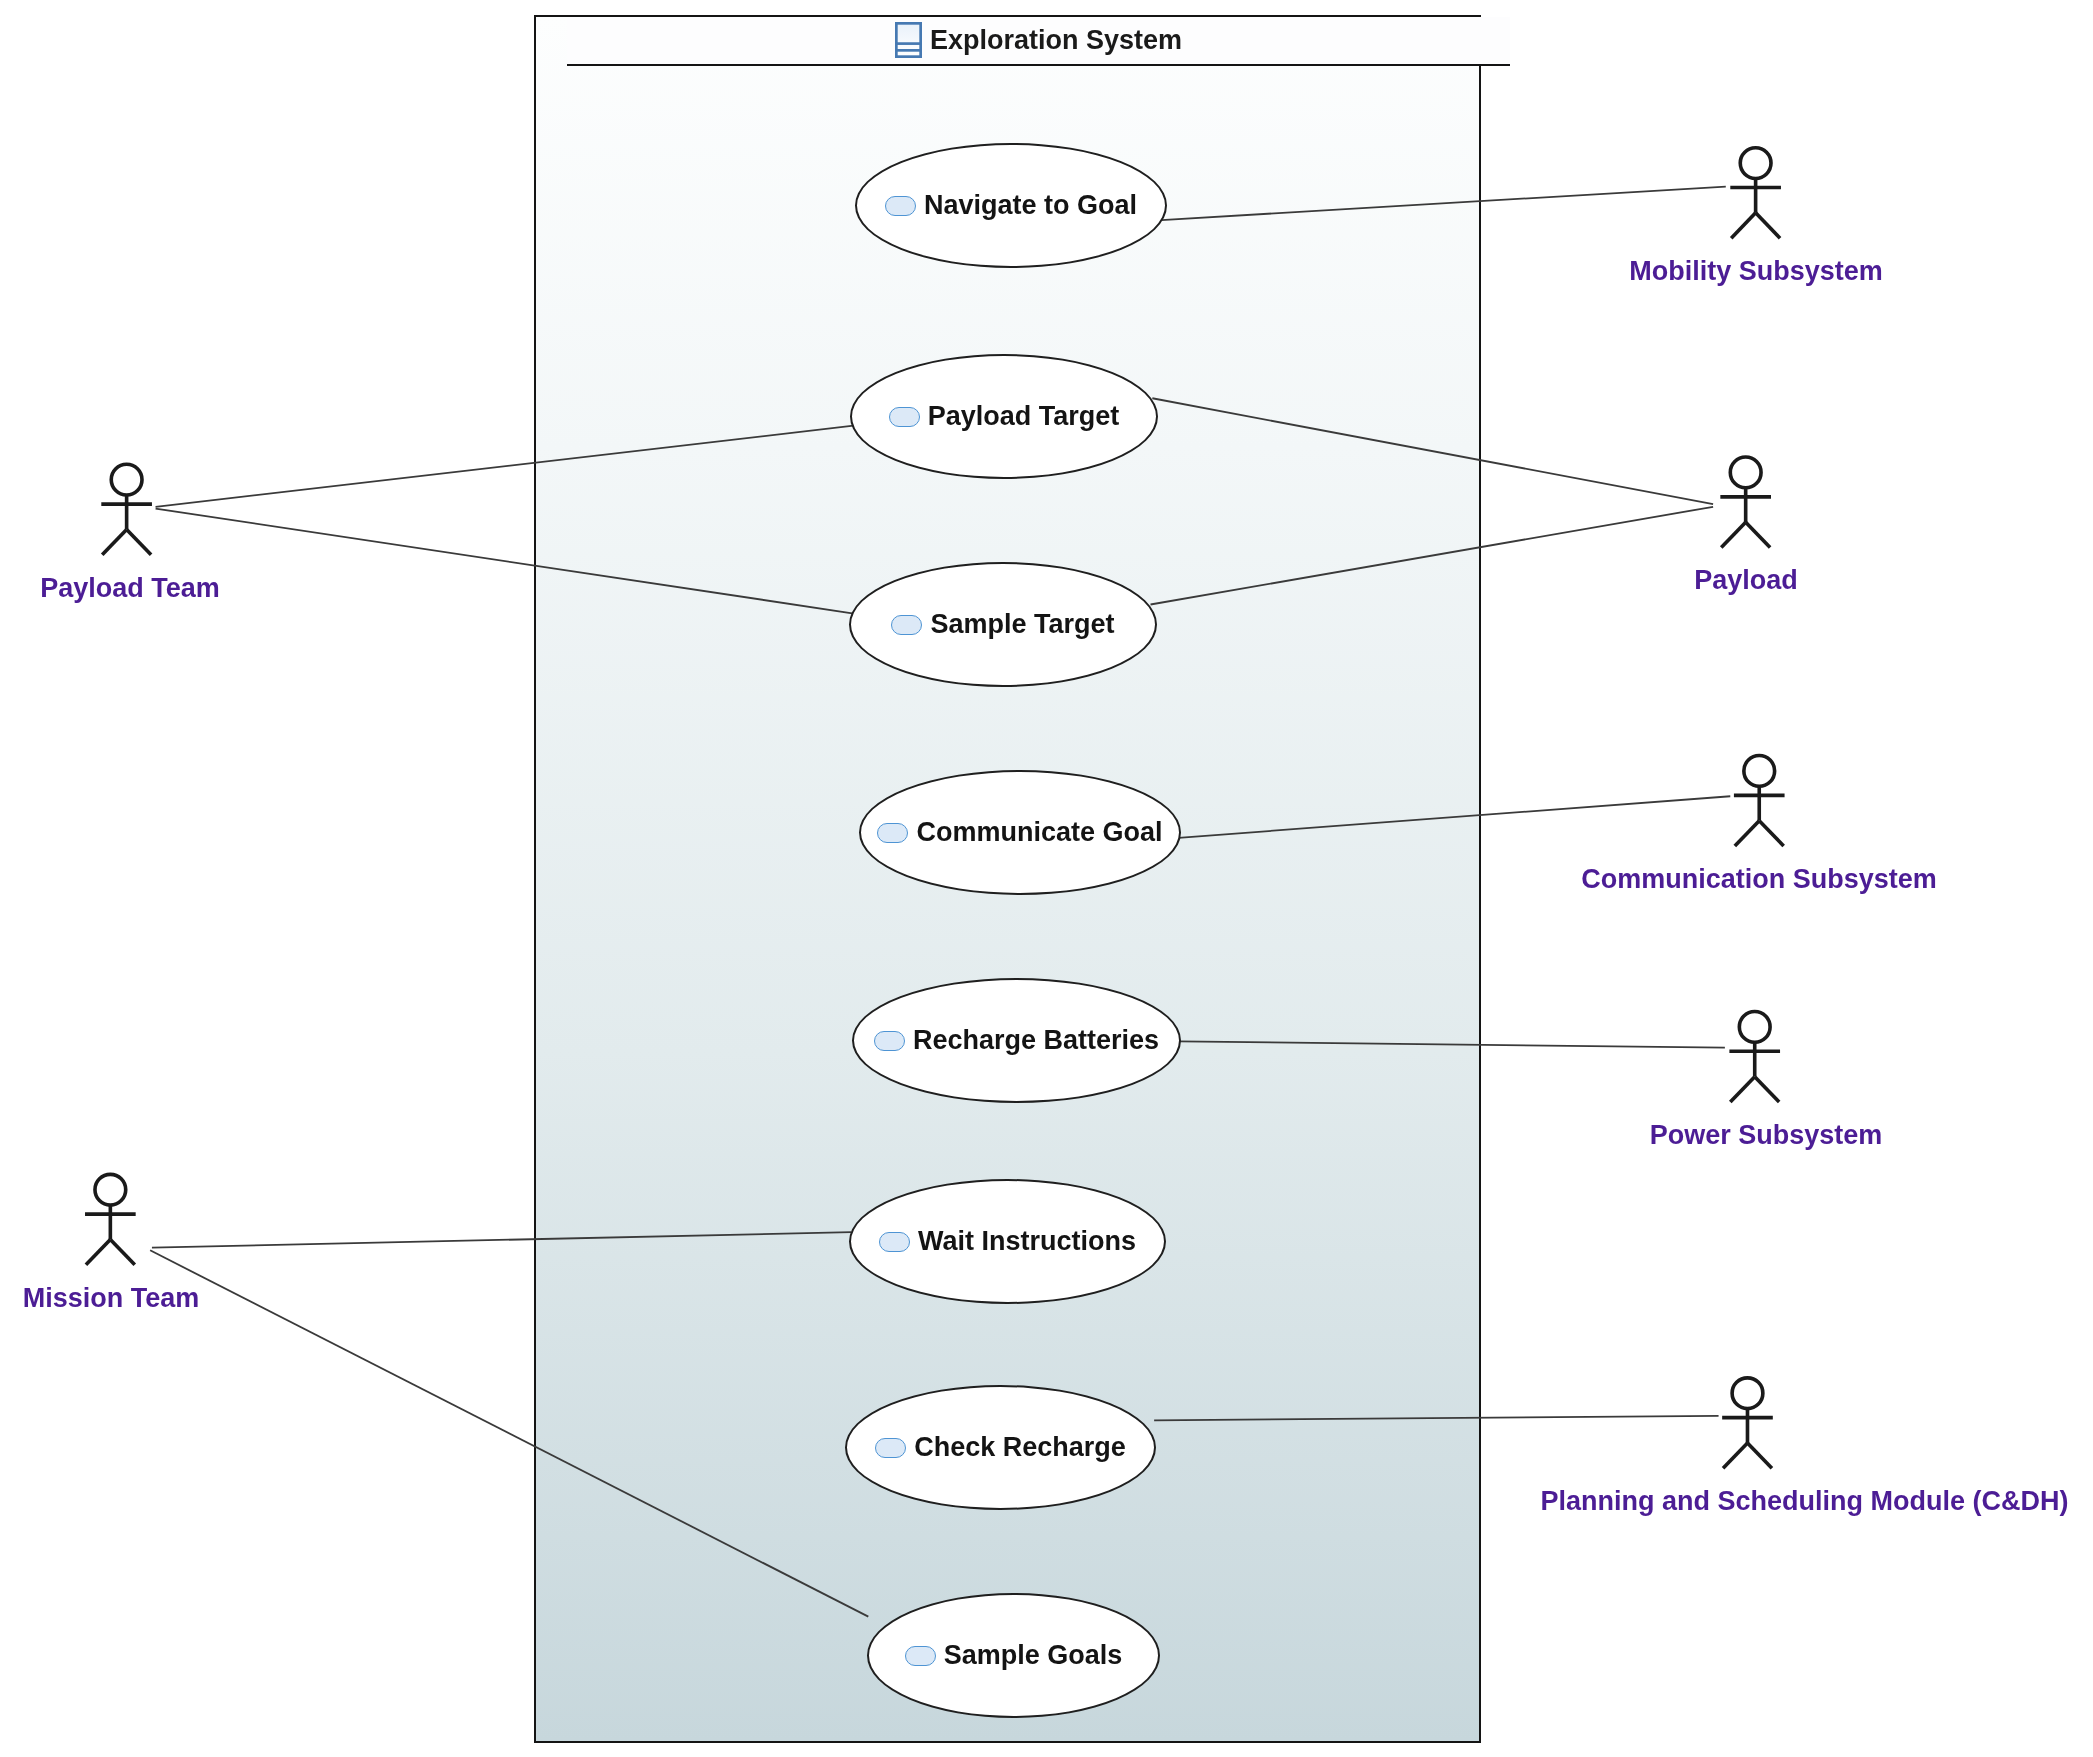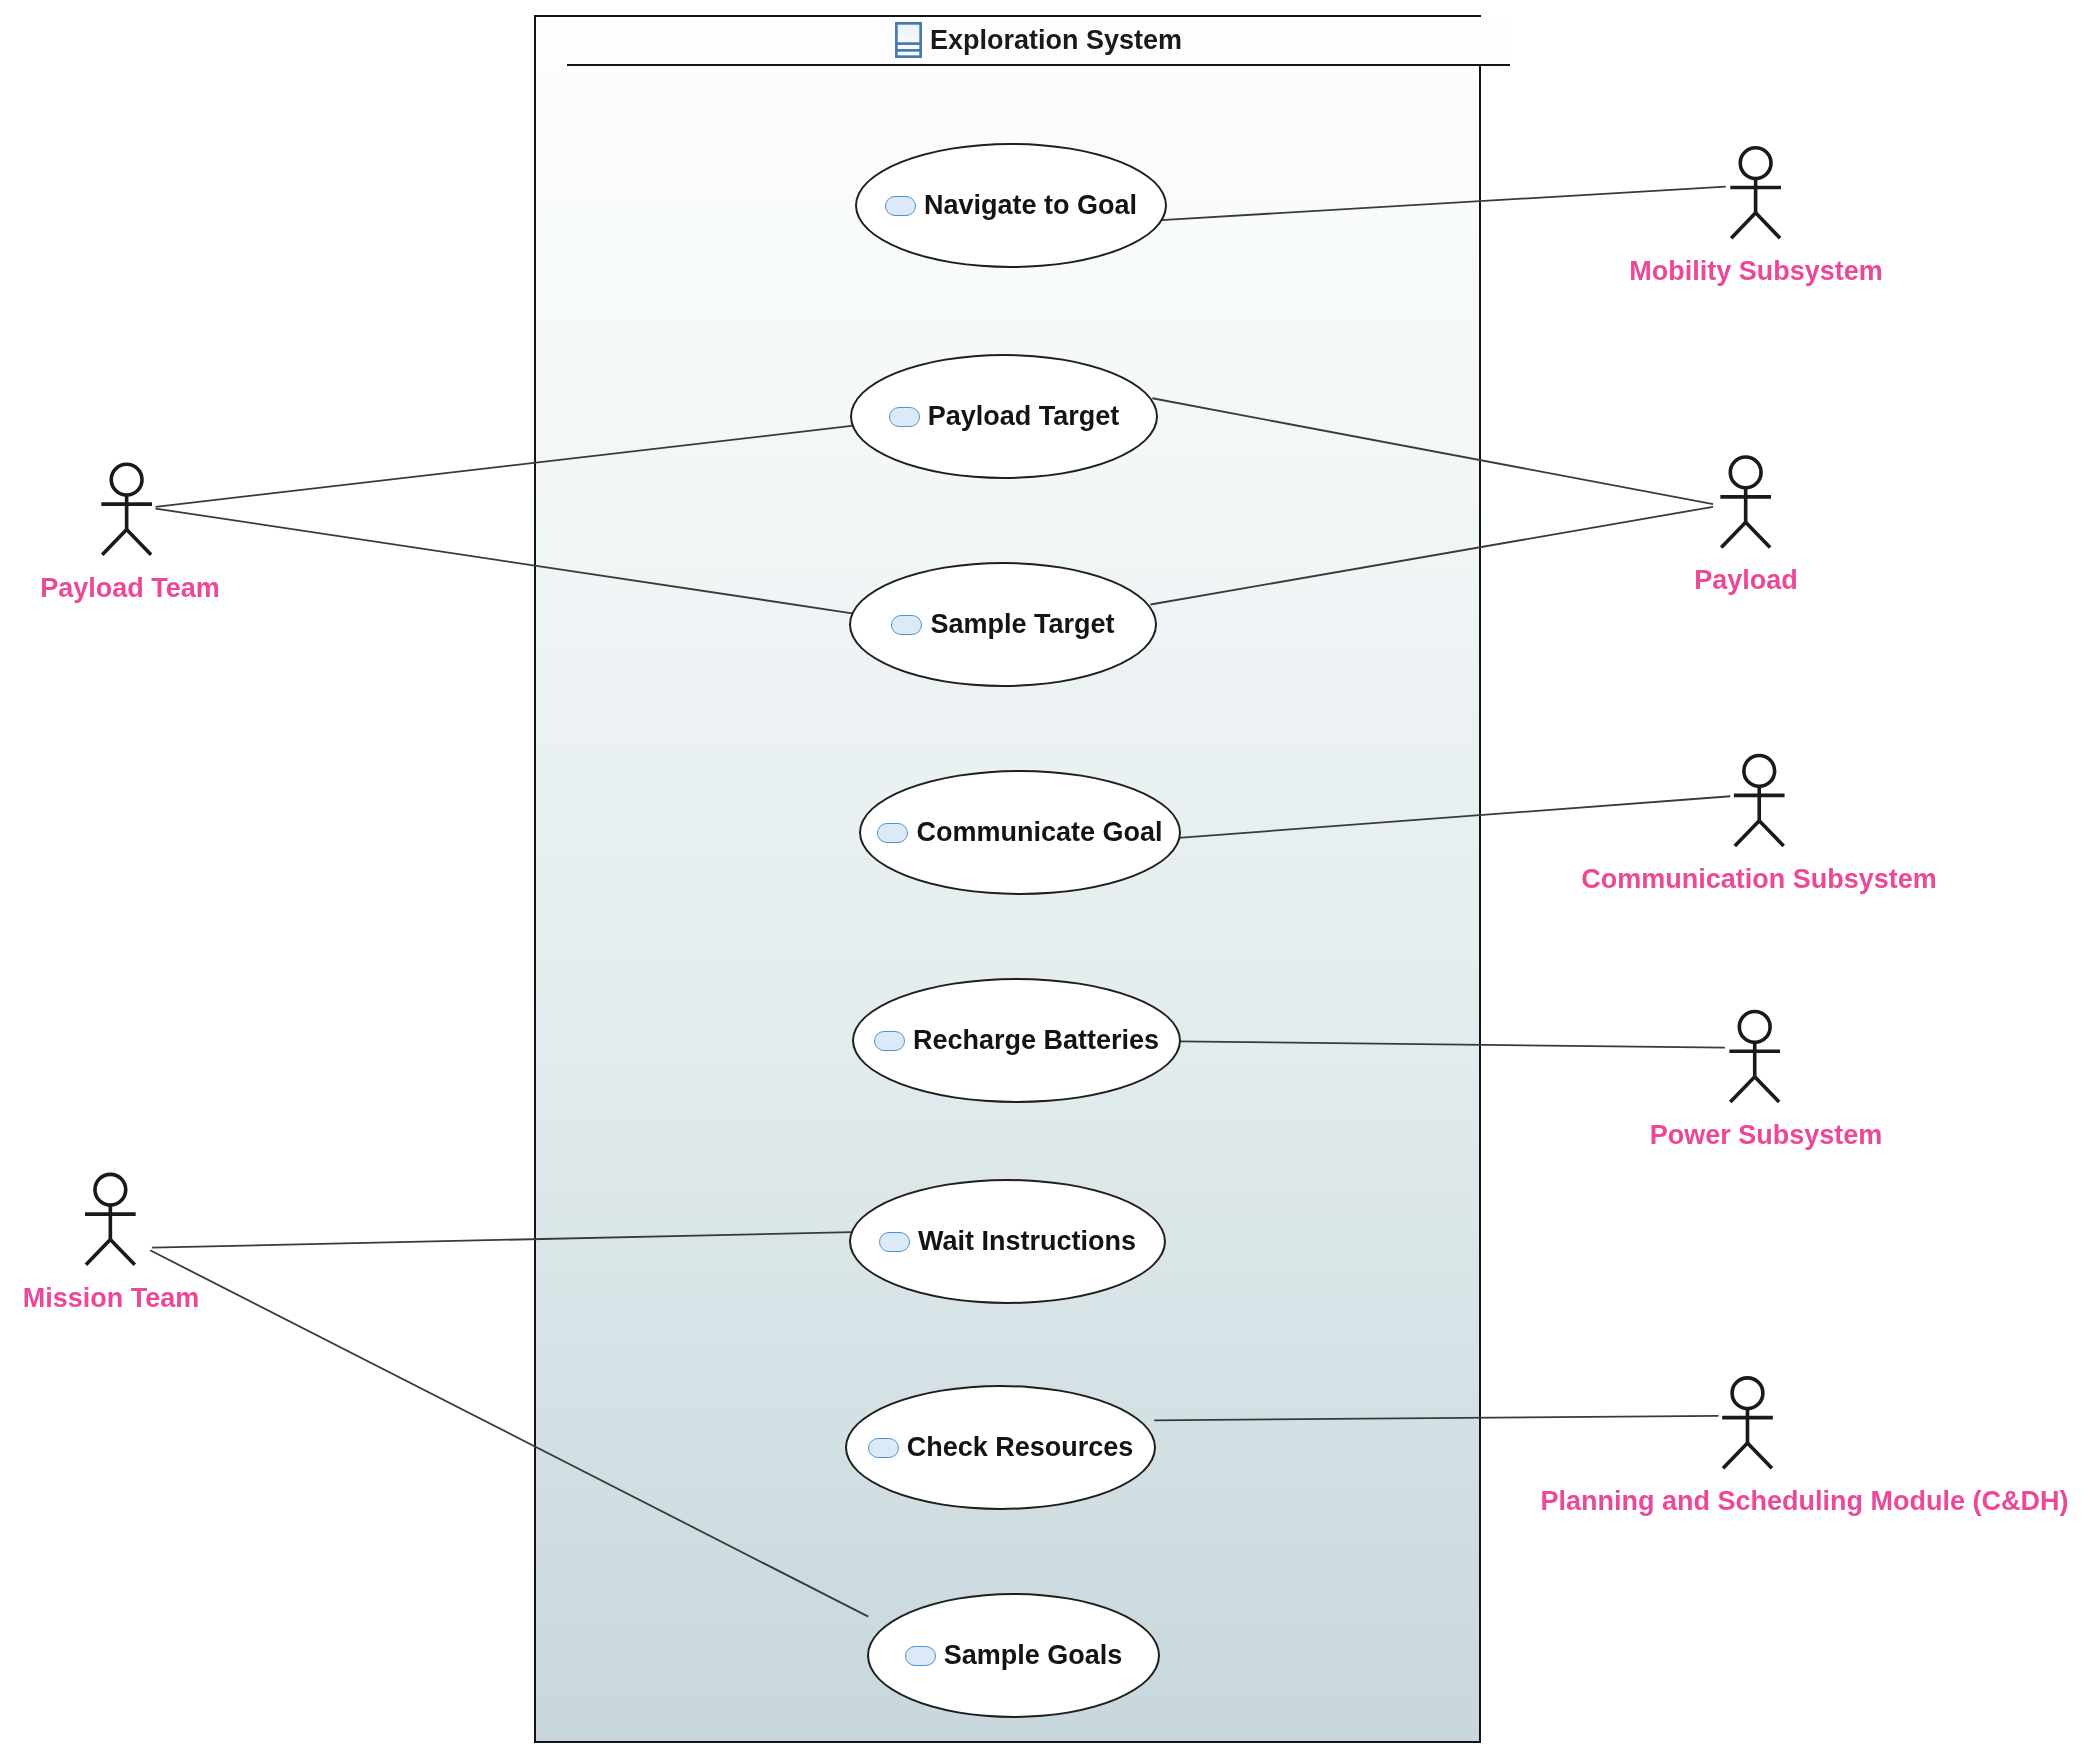--- a/index.html
+++ b/index.html
@@ -31,21 +31,21 @@
   }
   .uc-icon{
     width:31px;height:20px;flex:0 0 auto;
     background:#dce9f7;border:1.8px solid #4e94d4;border-radius:11px;
     box-sizing:border-box;
   }
   .uc-label{font-size:27px;color:#141414;white-space:nowrap;font-weight:bold;}
   
   .actor-label{
     position:absolute;z-index:2;text-align:center;
-    font-size:27px;font-weight:600;color:#ec4899;white-space:nowrap;
+    font-size:27px;font-weight:600;color:#4c1d95;white-space:nowrap;
   }
 </style>
 </head>
 <body>
 
 <div class="canvas">
 
   <div class="system-boundary">
     <div class="system-header">
       <svg width="27" height="36" viewBox="0 0 30 40">
@@ -149,21 +149,21 @@
   <div class="usecase" style="left:852px;top:978px;width:329px;height:125px">
     <span class="uc-icon"></span>
     <span class="uc-label">Recharge Batteries</span>
   </div>
   <div class="usecase" style="left:849px;top:1179px;width:317px;height:125px">
     <span class="uc-icon"></span>
     <span class="uc-label">Wait Instructions</span>
   </div>
   <div class="usecase" style="left:845px;top:1385px;width:311px;height:125px">
     <span class="uc-icon"></span>
-    <span class="uc-label">Check Resources</span>
+    <span class="uc-label">Check Recharge</span>
   </div>
   <div class="usecase" style="left:867px;top:1593px;width:293px;height:125px">
     <span class="uc-icon"></span>
     <span class="uc-label">Sample Goals</span>
   </div>
 
   <div class="actor-label" style="left:-33px;top:573px;width:326px">Payload Team</div>
   <div class="actor-label" style="left:-52px;top:1283px;width:326px">Mission Team</div>
   <div class="actor-label" style="left:1575px;top:256px;width:362px">Mobility Subsystem</div>
   <div class="actor-label" style="left:1565px;top:565px;width:362px">Payload</div>

